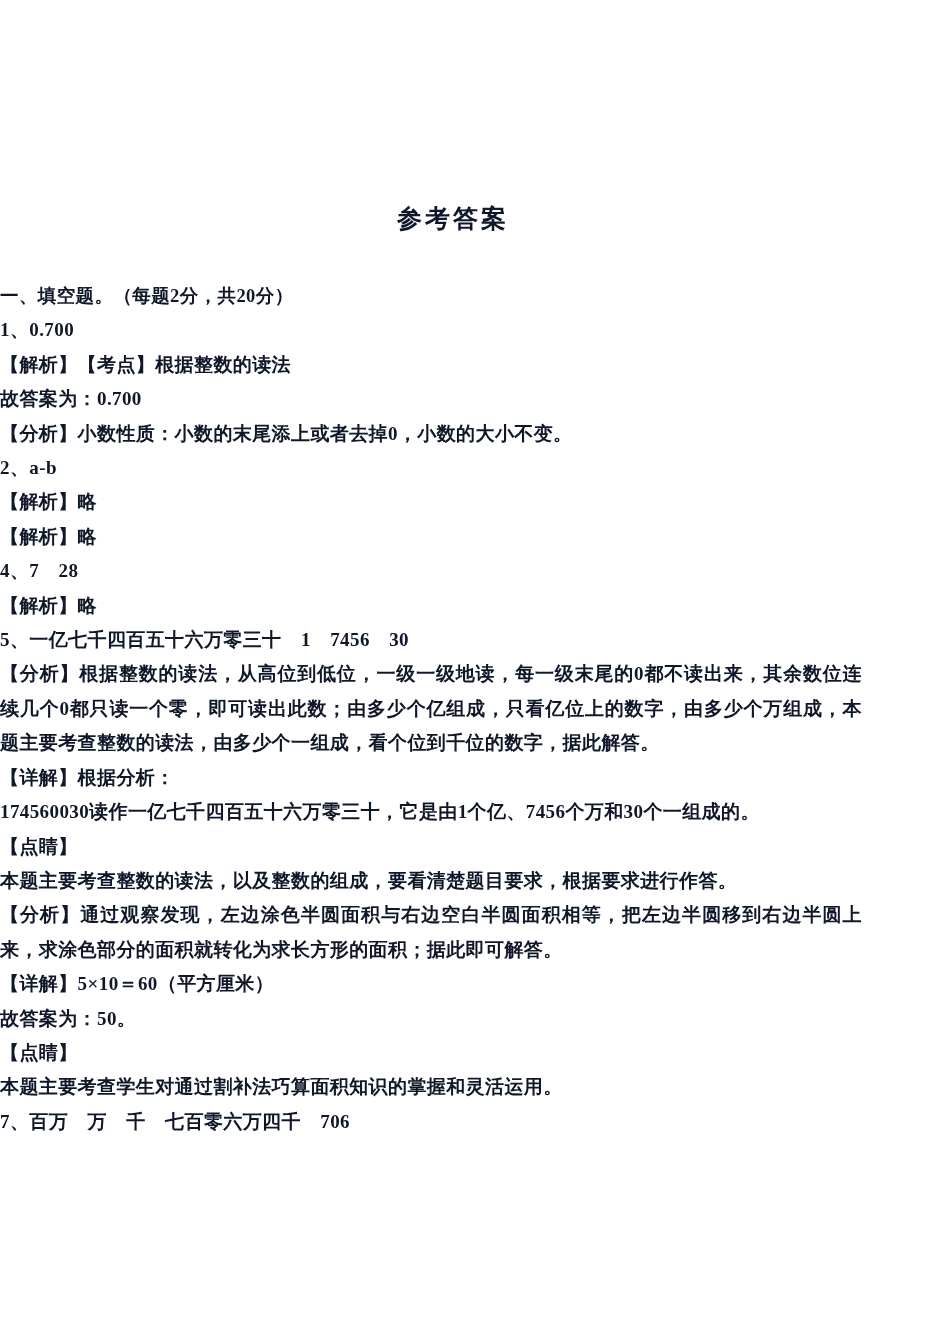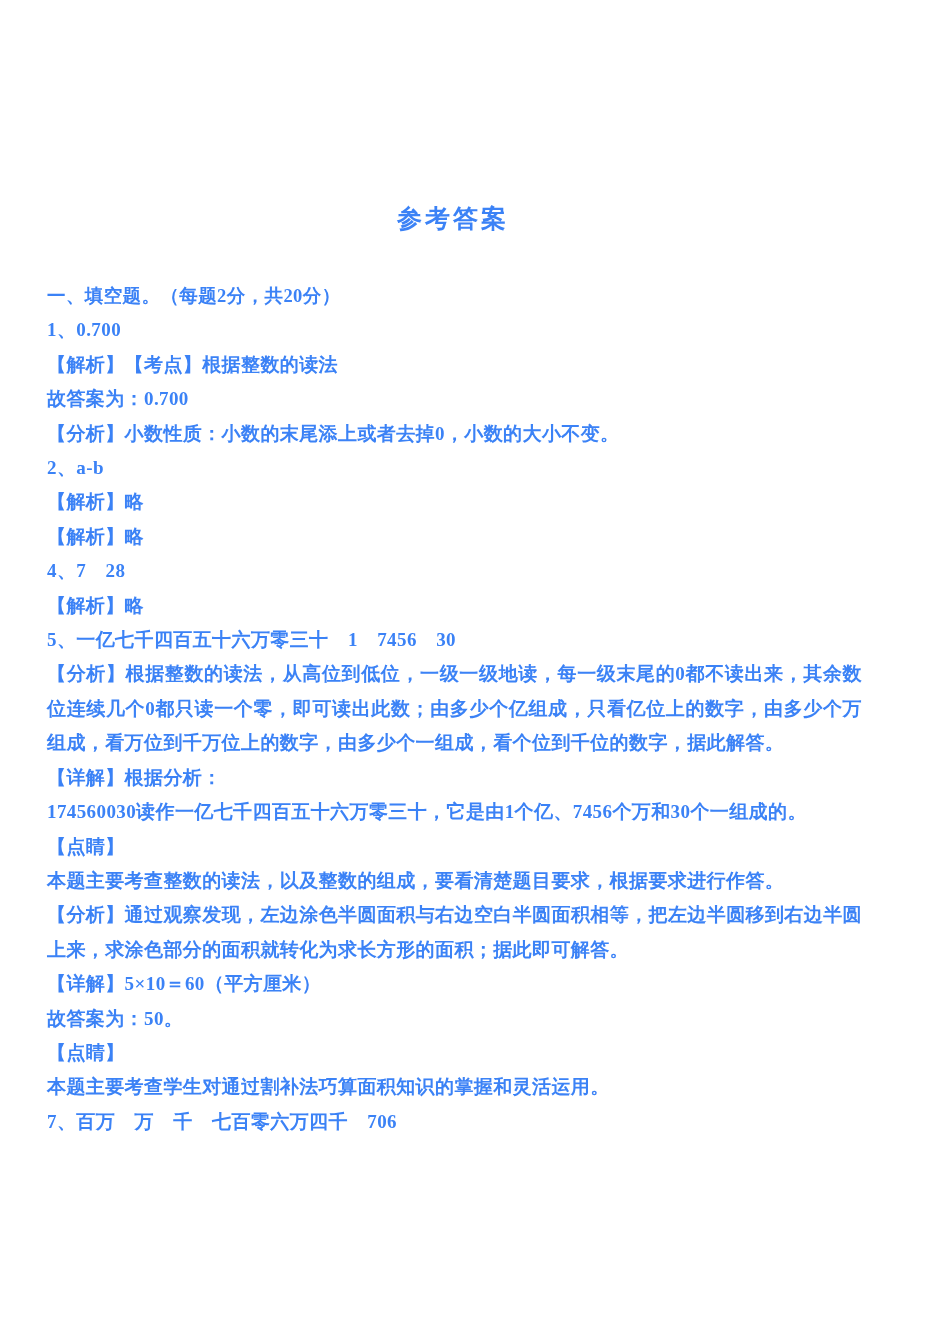--- a/index.html
+++ b/index.html
@@ -7,33 +7,32 @@
     padding: 0;
     background: #ffffff;
   }
   .page {
     position: relative;
     width: 906px;
     height: 1344px;
     background: #ffffff;
     overflow: hidden;
     font-family: "Liberation Serif", "DejaVu Serif", serif;
-    color: #3b82f6;
+    color: #0f172a;
   }
   .title {
     margin: 0;
     padding-top: 202px;
     text-align: center;
     font-size: 25px;
     font-weight: bold;
     letter-spacing: 3px;
   }
   .content {
     margin-top: 44px;
-    padding-left: 47px;
     padding-right: 44px;
   }
   .row {
     margin: 0;
     font-size: 19px;
     line-height: 34.4px;
     font-weight: bold;
     letter-spacing: 0.4px;
     text-align: justify;
     text-justify: inter-ideograph;
@@ -53,21 +52,21 @@
     <p class="row">1、0.700</p>
     <p class="row">【解析】【考点】根据整数的读法</p>
     <p class="row">故答案为：0.700</p>
     <p class="row">【分析】小数性质：小数的末尾添上或者去掉0，小数的大小不变。</p>
     <p class="row">2、a-b</p>
     <p class="row">【解析】略</p>
     <p class="row">【解析】略</p>
     <p class="row">4、7　28</p>
     <p class="row">【解析】略</p>
     <p class="row">5、一亿七千四百五十六万零三十　1　7456　30</p>
-    <p class="row">【分析】根据整数的读法，从高位到低位，一级一级地读，每一级末尾的0都不读出来，其余数位连续几个0都只读一个零，即可读出此数；由多少个亿组成，只看亿位上的数字，由多少个万组成，看万位到千万位上的数字，由多少个一组成，看个位到千位的数字，据此解答。</p>
+    <p class="row">【分析】根据整数的读法，从高位到低位，一级一级地读，每一级末尾的0都不读出来，其余数位连续几个0都只读一个零，即可读出此数；由多少个亿组成，只看亿位上的数字，由多少个万组成，本题主要考查整数的读法，由多少个一组成，看个位到千位的数字，据此解答。</p>
     <p class="row">【详解】根据分析：</p>
     <p class="row">174560030读作一亿七千四百五十六万零三十，它是由1个亿、7456个万和30个一组成的。</p>
     <p class="row">【点睛】</p>
     <p class="row">本题主要考查整数的读法，以及整数的组成，要看清楚题目要求，根据要求进行作答。</p>
     <p class="row">【分析】通过观察发现，左边涂色半圆面积与右边空白半圆面积相等，把左边半圆移到右边半圆上来，求涂色部分的面积就转化为求长方形的面积；据此即可解答。</p>
     <p class="row">【详解】5×10＝60（平方厘米）</p>
     <p class="row">故答案为：50。</p>
     <p class="row">【点睛】</p>
     <p class="row">本题主要考查学生对通过割补法巧算面积知识的掌握和灵活运用。</p>
     <p class="row">7、百万　万　千　七百零六万四千　706</p>

